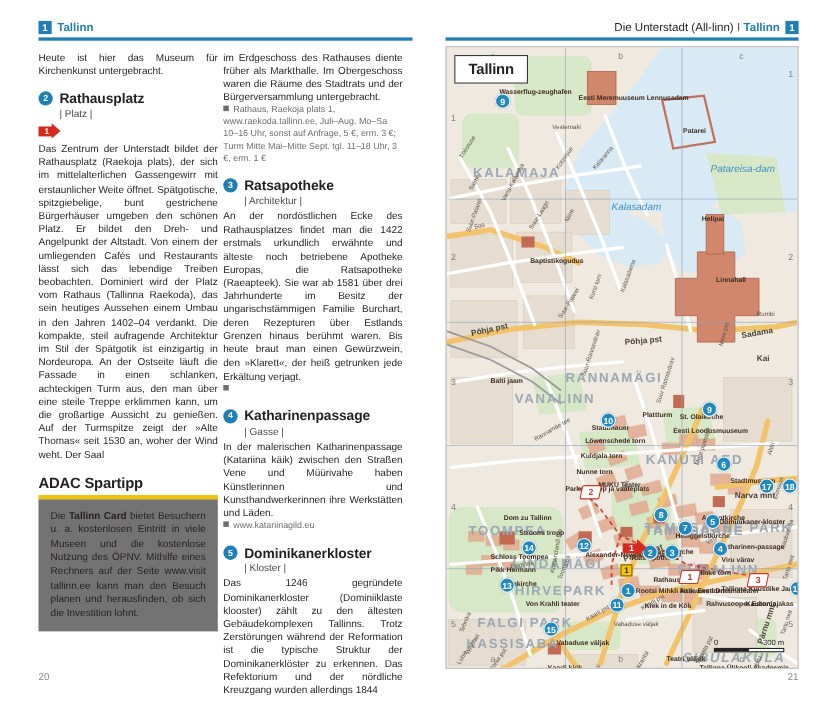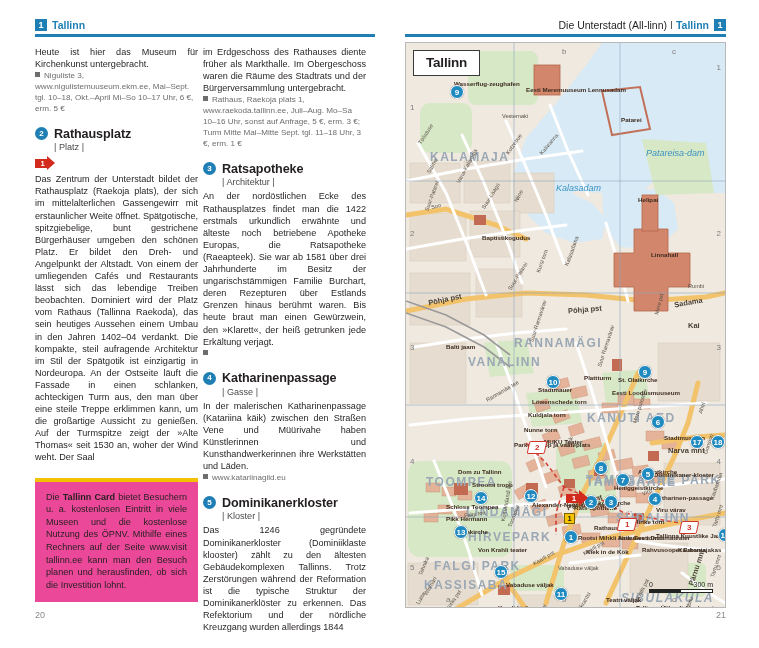--- a/index.html
+++ b/index.html
@@ -101,21 +101,21 @@
   }
 
   
   .tip{margin-top:14px;width:163px;}
   .tip-head{
     font-size:13.5px;font-weight:bold;letter-spacing:-.2px;
     margin-bottom:4px;
   }
   .tip-bar{height:4px;background:#f2c200;}
   .tip-body{
-    background:#ec4899;padding:9px 11px 11px 11px;
+    background:#737373;padding:9px 11px 11px 11px;
     font-size:9.1px;line-height:12.6px;color:#231f20;
   }
   .tip-body b{font-weight:bold;}
 
   
   .folio{
     position:absolute;bottom:28px;font-size:9px;color:#8a8a8a;
   }
   .folio.l{left:35px;}
   .folio.r{right:33px;}
@@ -223,41 +223,39 @@
   <span>Die Unterstadt (All-linn)</span>
   <span class="sep">I</span>
   <span class="place">Tallinn</span>
   <span class="chapnum after">1</span>
 </div>
 <div class="rule left"></div>
 <div class="rule right"></div>
 
 <div class="col c1">
   <p class="body first">Heute ist hier das Museum für Kirchenkunst untergebracht.</p>
-  <p class="info">
-    <span class="sq"></span><span>Niguliste 3, www.nigulistemuuseum.ekm.ee, Mai–Sept. tgl. 10–18, Okt.–April Mi–So 10–17 Uhr, 6 €, erm. 5 €</span>
-  </p>
 
   <div class="poi">
     <div class="poi-title-row">
       <div class="poi-num">2</div>
       <div class="poi-name">Rathausplatz</div>
     </div>
     <div class="poi-cat">| Platz |</div>
     <div class="teaser-row">
       <div class="arrow-badge">
         <div class="shaft"></div>
         <div class="head"></div>
         <div class="n">1</div>
       </div>
     </div>
     <p class="body" style="margin-top:2px">Das Zentrum der Unterstadt bildet der Rathausplatz (Raekoja plats), der sich im mittelalterlichen Gassengewirr mit erstaunlicher Weite öffnet. Spätgotische, spitzgiebelige, bunt gestrichene Bürgerhäuser umgeben den schönen Platz. Er bildet den Dreh- und Angelpunkt der Altstadt. Von einem der umliegenden Cafés und Restaurants lässt sich das lebendige Treiben beobachten. Dominiert wird der Platz vom Rathaus (Tallinna Raekoda), das sein heutiges Aussehen einem Umbau in den Jahren 1402–04 verdankt. Die kompakte, steil aufragende Architektur im Stil der Spätgotik ist einzigartig in Nordeuropa. An der Ostseite läuft die Fassade in einen schlanken, achteckigen Turm aus, den man über eine steile Treppe erklimmen kann, um die großartige Aussicht zu genießen. Auf der Turmspitze zeigt der »Alte Thomas« seit 1530 an, woher der Wind weht. Der Saal</p>
   </div>
 
   <div class="tip">
+    <div class="tip-head">ADAC Spartipp</div>
     <div class="tip-bar"></div>
     <div class="tip-body">
       <span>Die </span><b>Tallinn Card</b><span> bietet Besuchern u. a. kostenlosen Eintritt in viele Museen und die kostenlose Nutzung des ÖPNV. Mithilfe eines Rechners auf der Seite www.visit tallinn.ee kann man den Besuch planen und herausfinden, ob sich die Investition lohnt.</span>
     </div>
   </div>
 </div>
 
 <div class="col c2">
   <p class="body first">im Erdgeschoss des Rathauses diente früher als Markthalle. Im Obergeschoss waren die Räume des Stadtrats und der Bürgerversammlung untergebracht.</p>
   <p class="info">
@@ -591,21 +589,21 @@
       <div class="mk" style="left: 188px; top: 418px;">8</div>
       <div class="mk" style="left: 210px; top: 430px;">7</div>
       <div class="mk" style="left: 235px; top: 424px;">5</div>
       <div class="mk" style="left: 242px; top: 449px;">4</div>
       <div class="mk" style="left: 198px; top: 452px;">3</div>
       <div class="mk" style="left: 178px; top: 452px;">2</div>
       <div class="mk" style="left: 284px; top: 392px;">17</div>
       <div class="mk" style="left: 305px; top: 392px;">18</div>
       <div class="mk" style="left: 312px; top: 485px;">19</div>
       <div class="mk" style="left: 158px; top: 487px;">1</div>
-      <div class="mk" style="left: 148px; top: 500px; margin-top: 44px;">11</div>
+      <div class="mk" style="left: 148px; top: 500px;">11</div>
       <div class="mk" style="left: 118px; top: 446px;">12</div>
       <div class="mk" style="left: 68px; top: 448px;">14</div>
       <div class="mk" style="left: 48px; top: 482px;">13</div>
       <div class="mk" style="left: 88px; top: 522px;">15</div>
       <div class="mk-arrow" style="left: 160px; top: 447px;">
         <div class="shaft"></div>
         <div class="head"></div>
         <div class="n">1</div>
       </div>
       <div class="mk-sq" style="left: 158px; top: 470px;">1</div>

